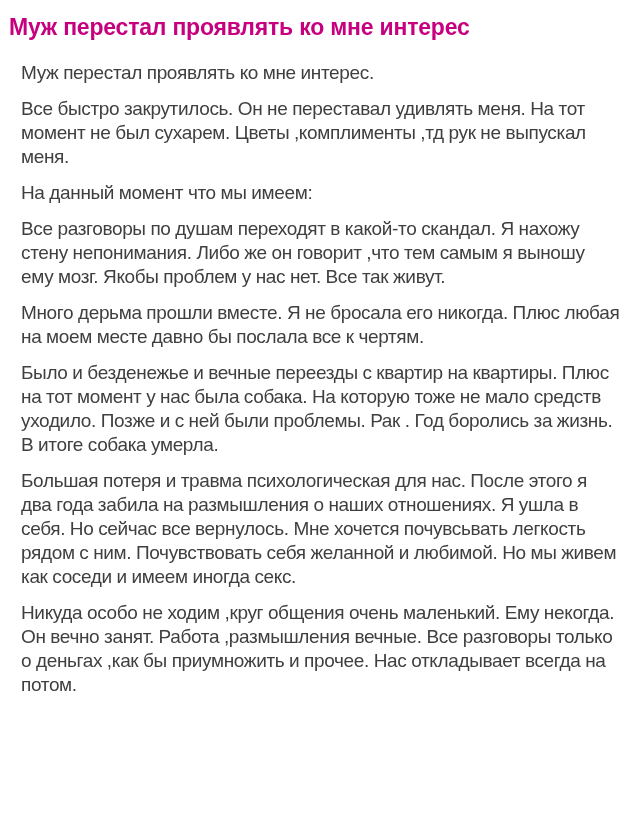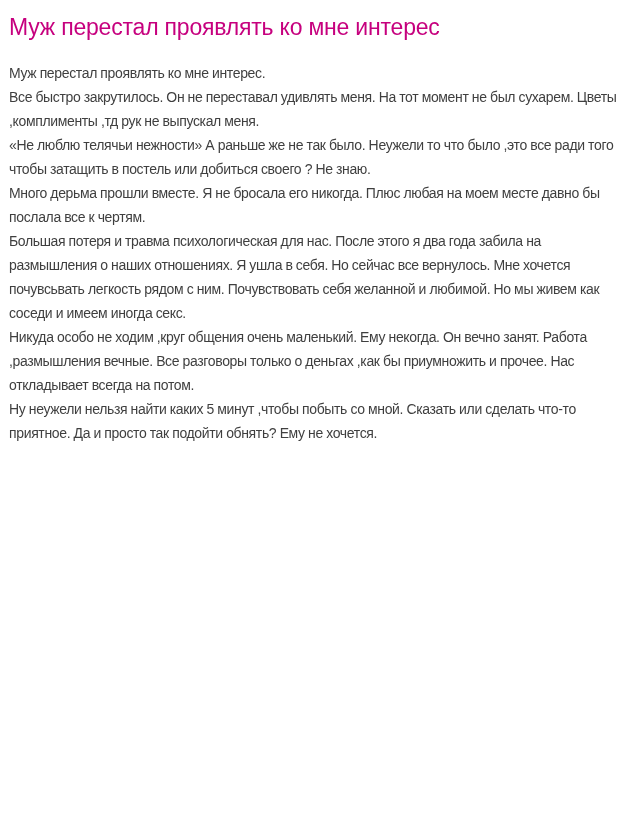--- a/index.html
+++ b/index.html
@@ -14,42 +14,43 @@
   .article {
     box-sizing: border-box;
     width: 641px;
     min-height: 831px;
     padding: 12px 9px 10px 9px;
     background: #ffffff;
   }
   .article h1 {
     margin: 2px 0 19px 0;
     font-size: 23px;
-    font-weight: 400;
+    font-weight: 700;
     line-height: 1.2;
     color: #c6007e;
     letter-spacing: -0.2px;
   }
   .article-body p {
-    margin: 0;
-    font-size: 14px;
+    margin: 12px;
+    font-size: 19px;
     line-height: 24px;
     color: #3f3f3f;
     letter-spacing: -0.35px;
     word-spacing: -0.2px;
   }
 </style>
 </head>
 <body>
 
 <main class="article">
   <h1>Муж перестал проявлять ко мне интерес</h1>
   <div class="article-body">
 
   <p>Муж перестал проявлять ко мне интерес.</p>
       <p>Все быстро закрутилось. Он не переставал удивлять меня. На тот момент не был сухарем. Цветы ,комплименты ,тд рук не выпускал меня.</p>
-      <p>«Не люблю телячьи нежности» А раньше же не так было. Неужели то что было ,это все ради того чтобы затащить в постель или добиться своего ? Не знаю.</p>
+      <p>На данный момент что мы имеем:</p>
+      <p>Все разговоры по душам переходят в какой-то скандал. Я нахожу стену непонимания. Либо же он говорит ,что тем самым я выношу ему мозг. Якобы проблем у нас нет. Все так живут.</p>
       <p>Много дерьма прошли вместе. Я не бросала его никогда. Плюс любая на моем месте давно бы послала все к чертям.</p>
+      <p>Было и безденежье и вечные переезды с квартир на квартиры. Плюс на тот момент у нас была собака. На которую тоже не мало средств уходило. Позже и с ней были проблемы. Рак . Год боролись за жизнь. В итоге собака умерла.</p>
       <p>Большая потеря и травма психологическая для нас. После этого я два года забила на размышления о наших отношениях. Я ушла в себя. Но сейчас все вернулось. Мне хочется почувсьвать легкость рядом с ним. Почувствовать себя желанной и любимой. Но мы живем как соседи и имеем иногда секс.</p>
       <p>Никуда особо не ходим ,круг общения очень маленький. Ему некогда. Он вечно занят. Работа ,размышления вечные. Все разговоры только о деньгах ,как бы приумножить и прочее. Нас откладывает всегда на потом.</p>
-      <p>Ну неужели нельзя найти каких 5 минут ,чтобы побыть со мной. Сказать или сделать что-то приятное. Да и просто так подойти обнять? Ему не хочется.</p>
     </div>
 </main>
 
 </body></html>

